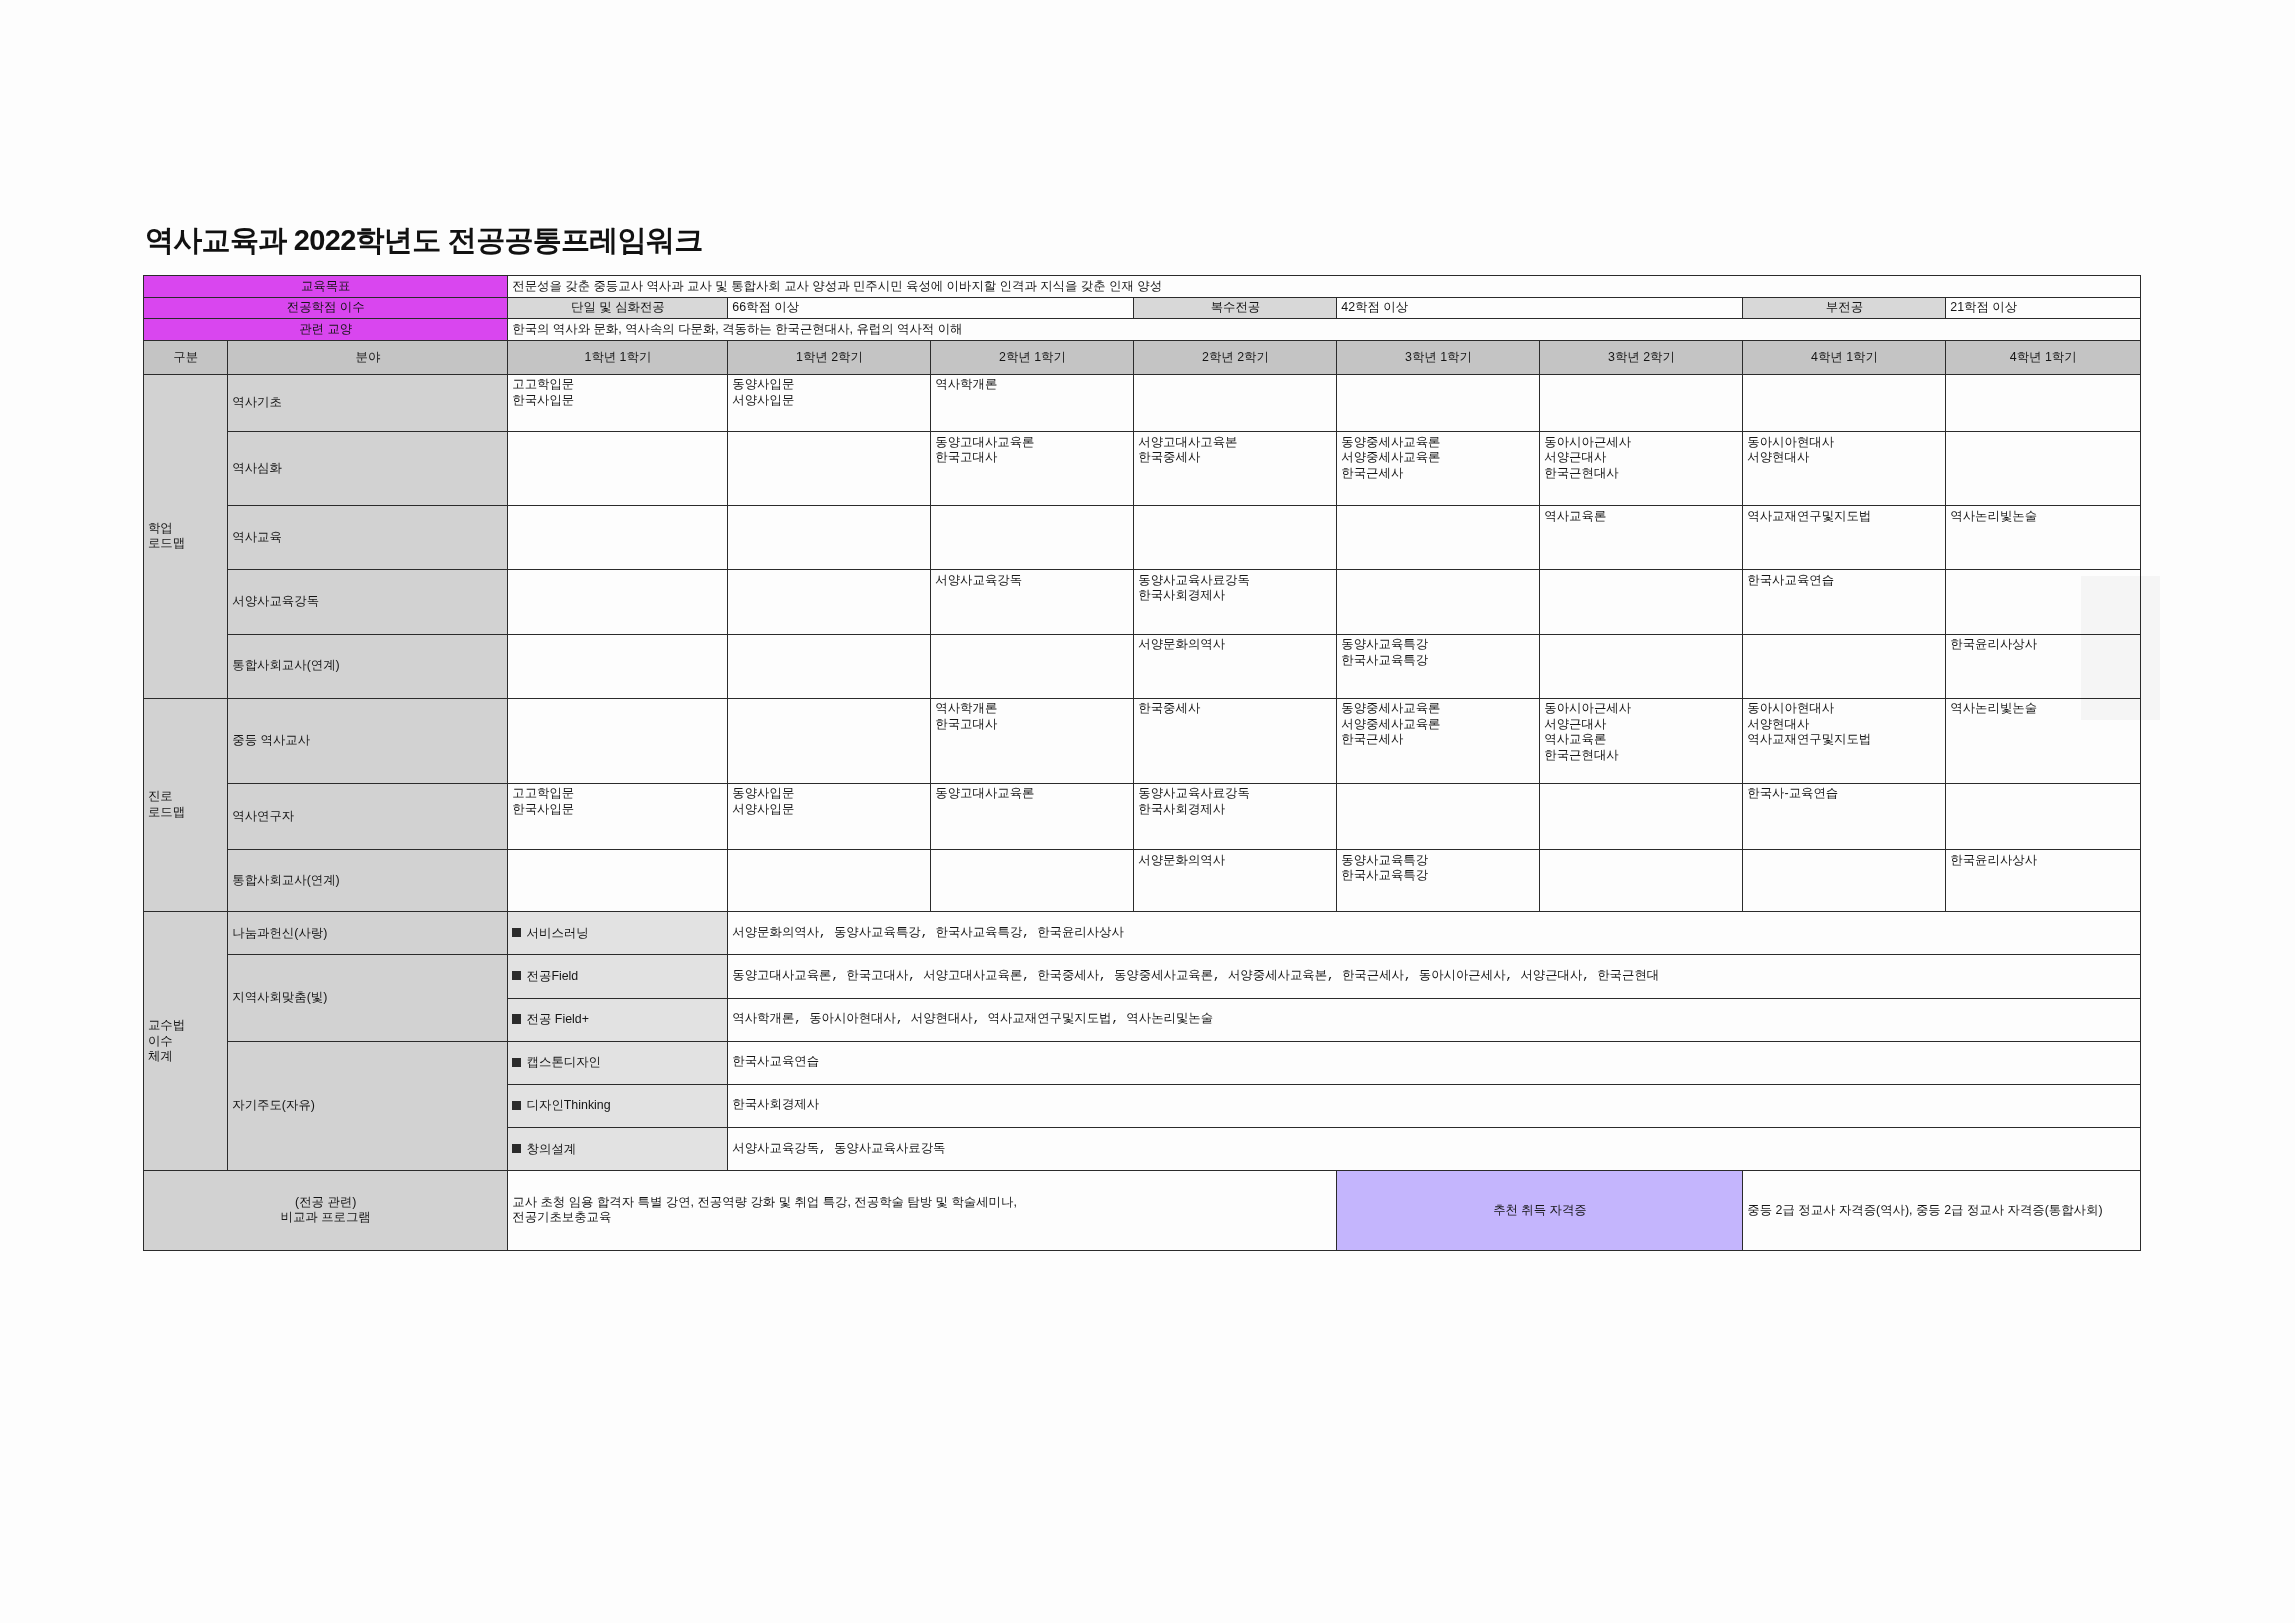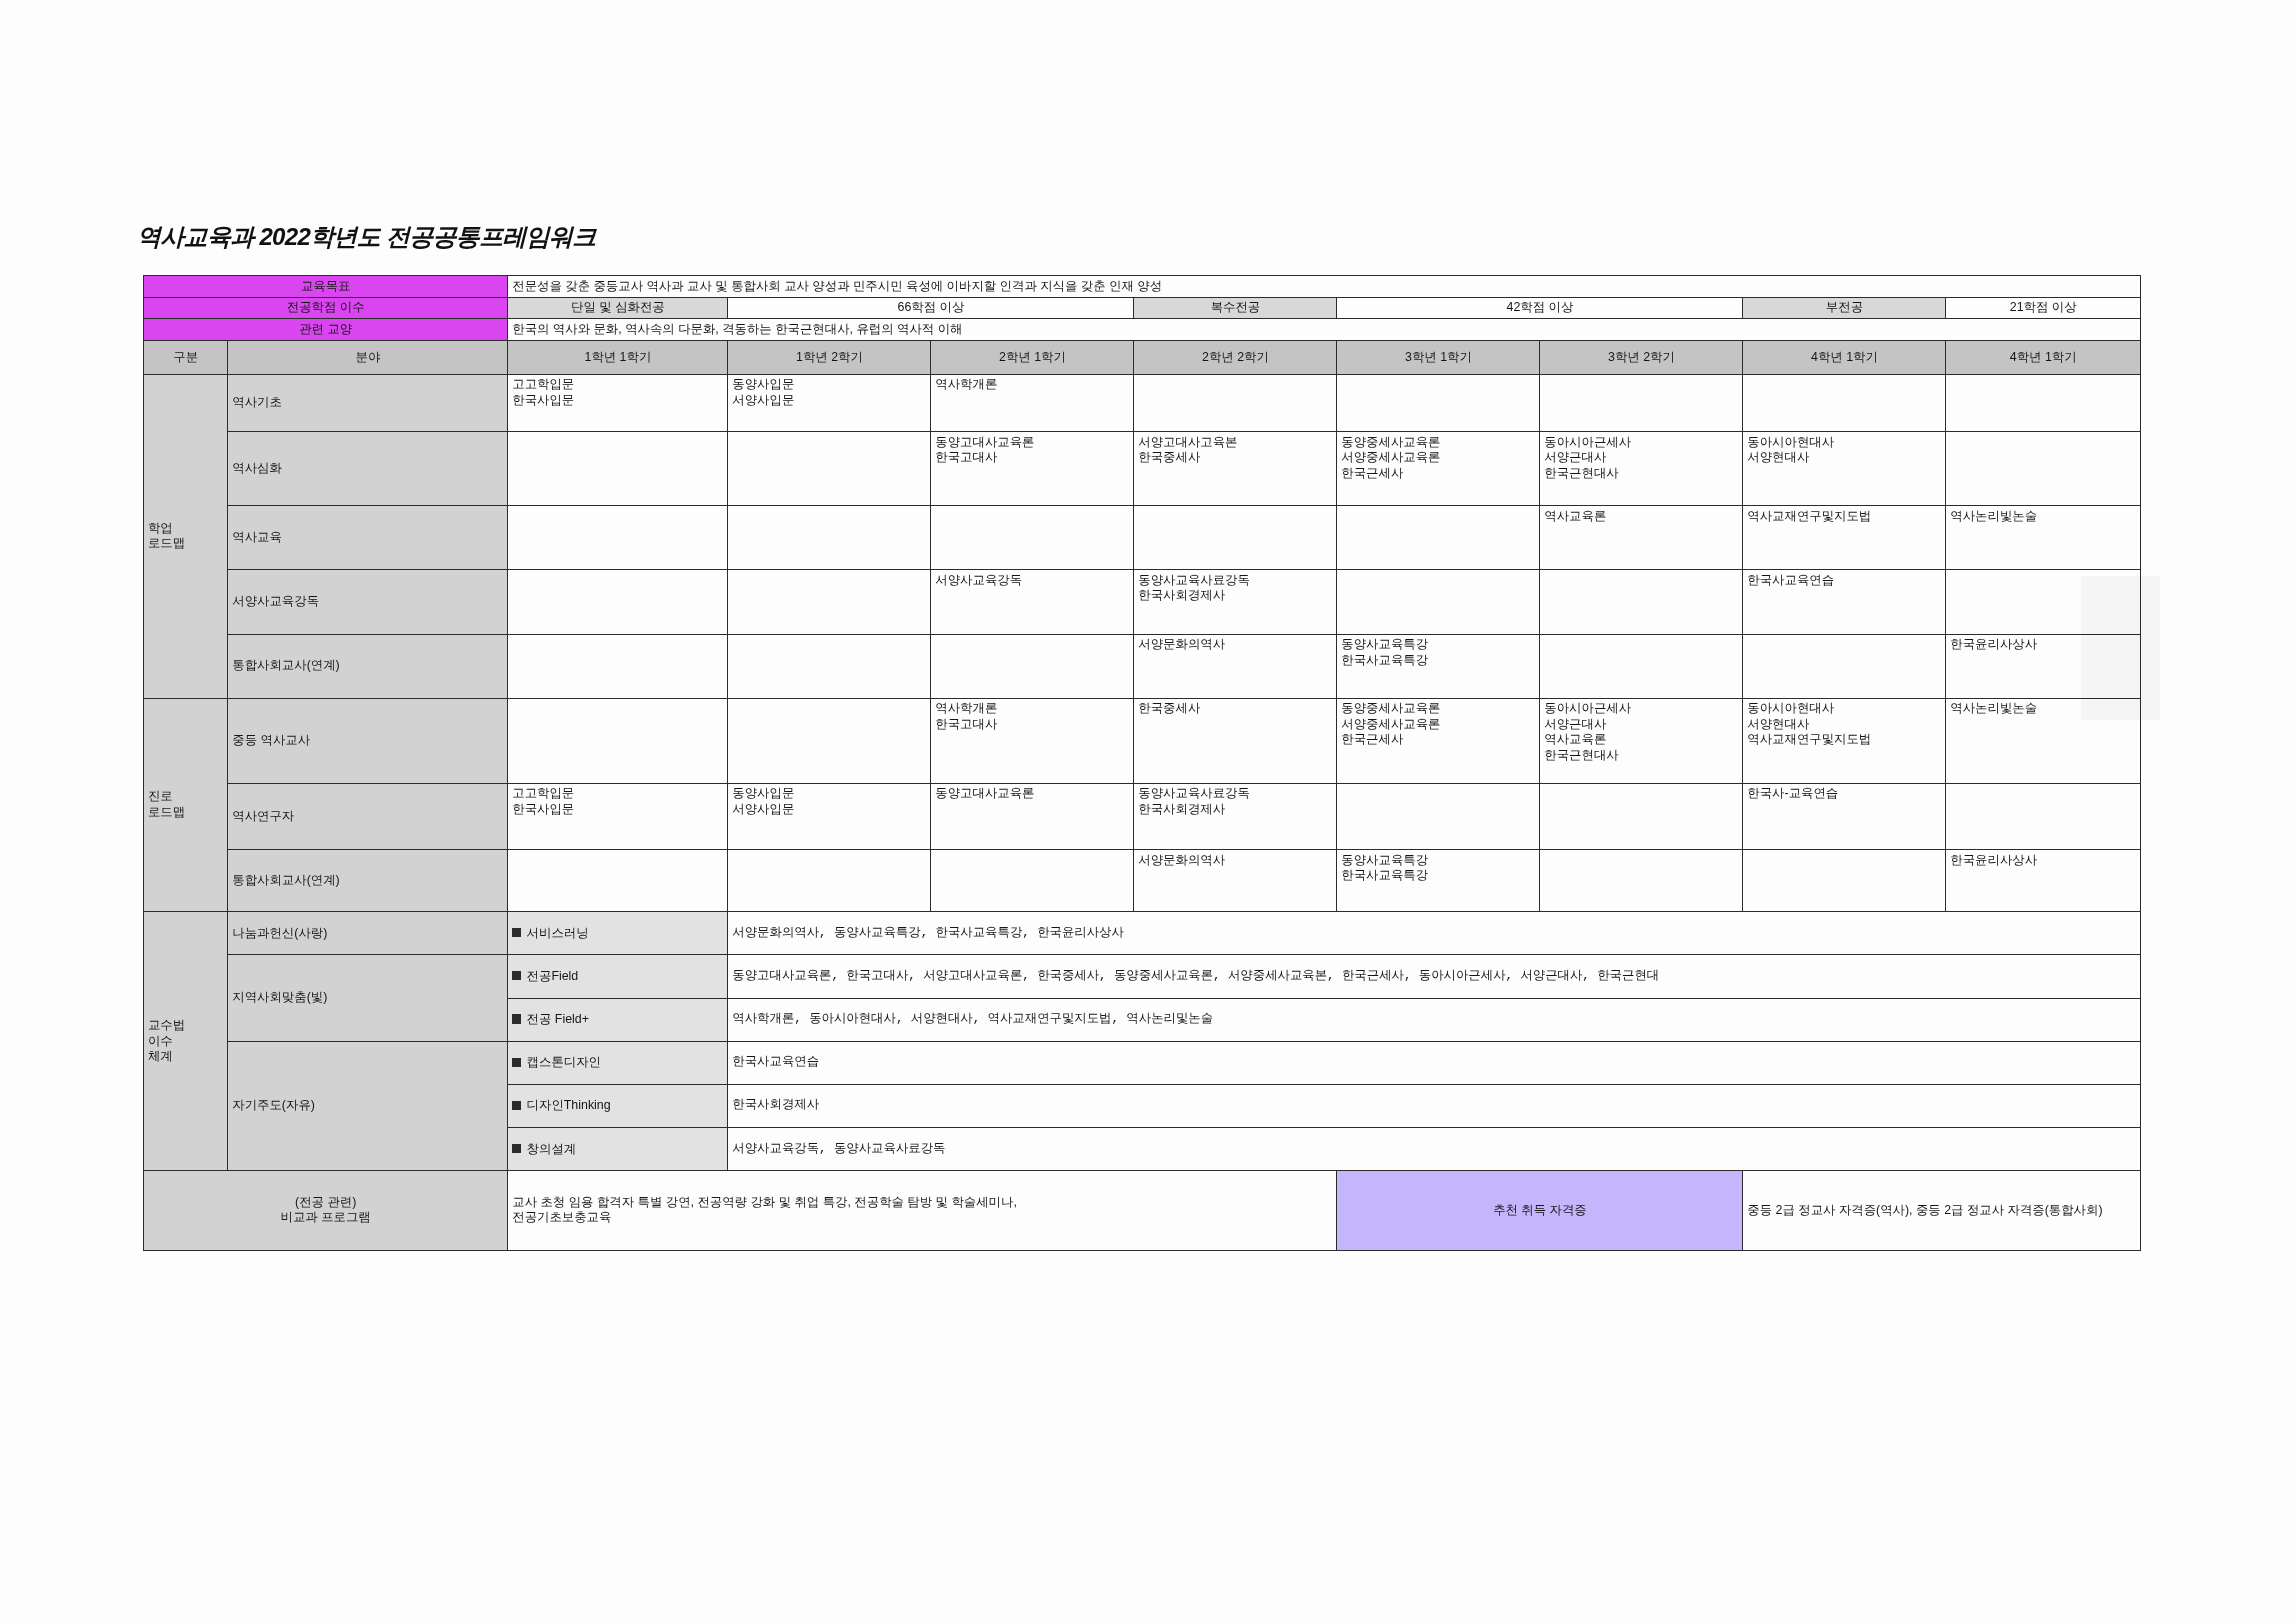--- a/index.html
+++ b/index.html
@@ -17,27 +17,26 @@
   }
   .page {
     position: absolute;
     left: 0; top: 0;
     width: 2295px;
     height: 1623px;
     background: #fdfdfd;
   }
   .doc-title {
     position: absolute;
-    left: 137px;
+    left: 145px;
     top: 221px;
-    font-size: 24px;
+    font-size: 29px;
     font-weight: bold;
     letter-spacing: -0.7px;
     white-space: nowrap;
-    font-style: italic;
   }
   .frame {
     position: absolute;
     left: 143px;
     top: 275px;
     width: 1998px;
   }
   table.main {
     border-collapse: collapse;
     width: 1998px;
@@ -67,21 +66,21 @@
     font-size: 13.7px;
   }
   .leftlabel {
     background: #d2d2d2;
     text-align: left;
     font-weight: bold;
     vertical-align: middle !important;
     font-size: 14.4px;
   }
   .whitecenter {
-    text-align: center;
+    text-align: left;
     vertical-align: middle !important;
     font-size: 13.7px;
   }
   .whiteleft {
     text-align: left;
     vertical-align: middle !important;
     font-size: 13.7px;
   }
   .cell-courses {
     font-size: 12.4px;

